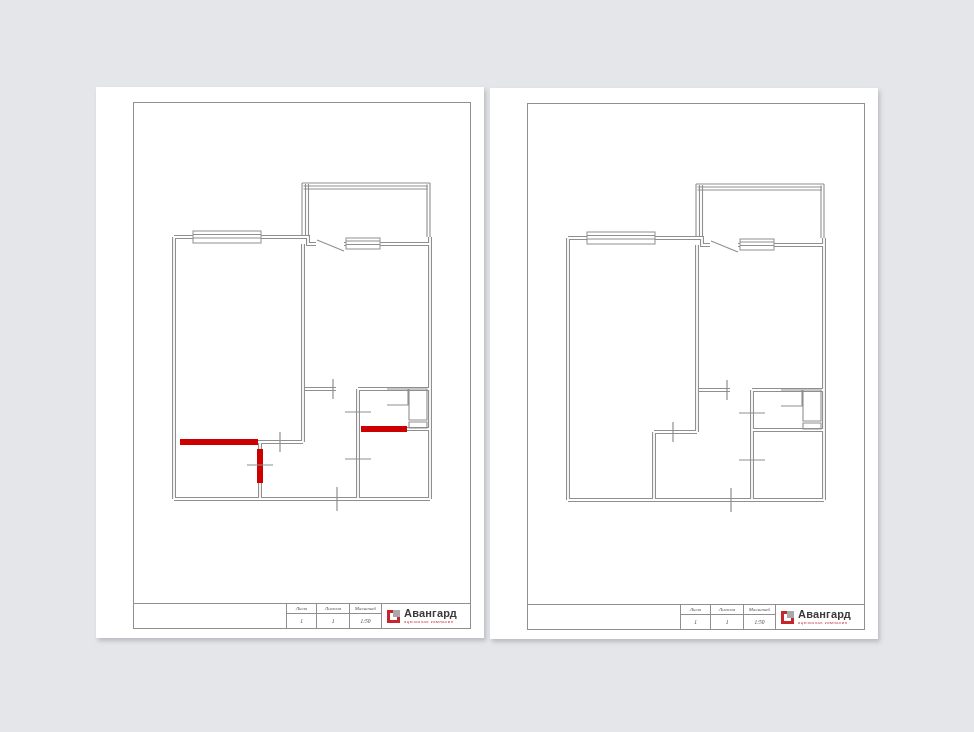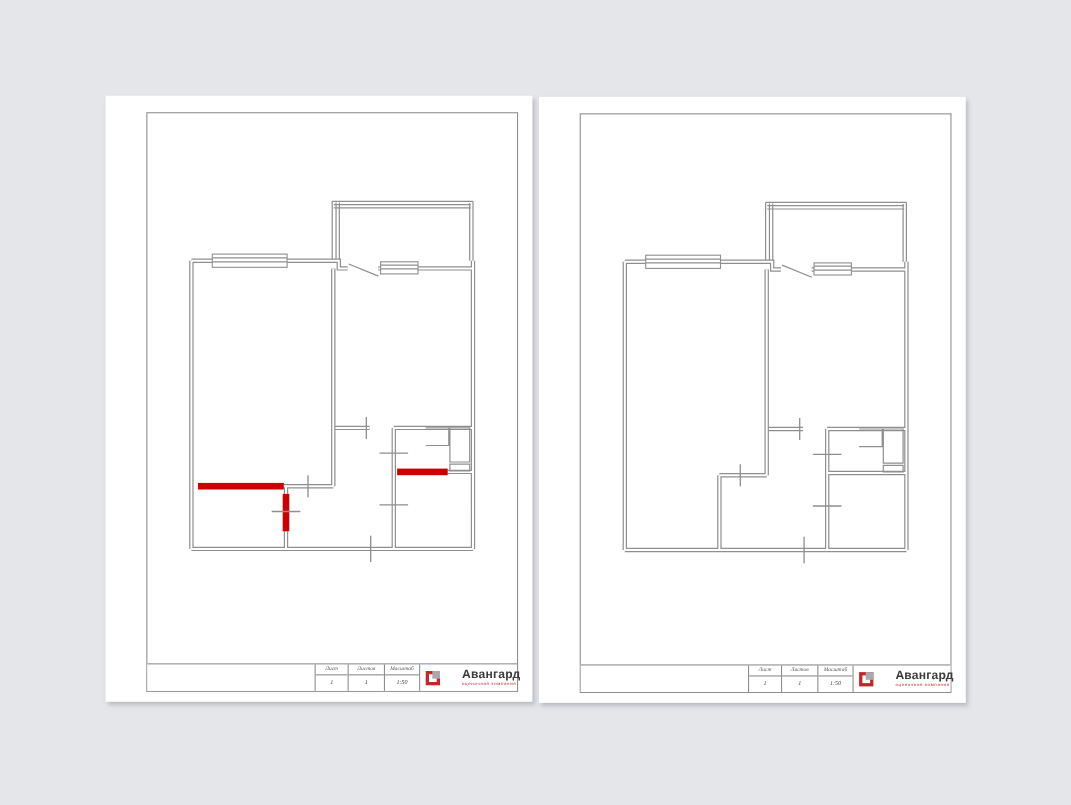--- a/index.html
+++ b/index.html
@@ -30,21 +30,21 @@
       display:flex;justify-content:flex-end;background:#fff;}
   .tb-col{border-left:1px solid var(--line,#8f8f8f);display:flex;
           flex-direction:column;align-items:stretch;}
   .tb-col .hd{height:10px;border-bottom:1px solid var(--line,#8f8f8f);
       font:italic 5px "Liberation Serif",serif;color:#555;
       display:flex;align-items:center;justify-content:center;}
   .tb-col .vl{flex:1;font:italic 5.5px "Liberation Serif",serif;color:#444;
       display:flex;align-items:center;justify-content:center;}
   .c1{width:30px}.c2{width:33px}.c3{width:32px}
   .logo-cell{width:89px;border-left:1px solid var(--line,#8f8f8f);
-      display:flex;align-items:center;gap:20px;padding-left:5px;}
+      display:flex;align-items:center;gap:4px;padding-left:5px;}
   .logo-icon{position:relative;width:13px;height:13px;flex:0 0 auto;
       border:3px solid var(--logo-red,#c5262c);}
   .logo-icon::after{content:"";position:absolute;top:-2.5px;right:-2.5px;
       width:7px;height:7px;background:var(--logo-gray,#a7a9ac);}
   .logo-text{display:flex;flex-direction:column;line-height:1;}
   .logo-name{font-size:11px;font-weight:bold;color:var(--logo-text,#3b3b3b);
       letter-spacing:.2px;}
   .logo-sub{font-size:4px;color:var(--logo-red,#c5262c);letter-spacing:.6px;
       white-space:nowrap;margin-top:1px;}
 </style>

